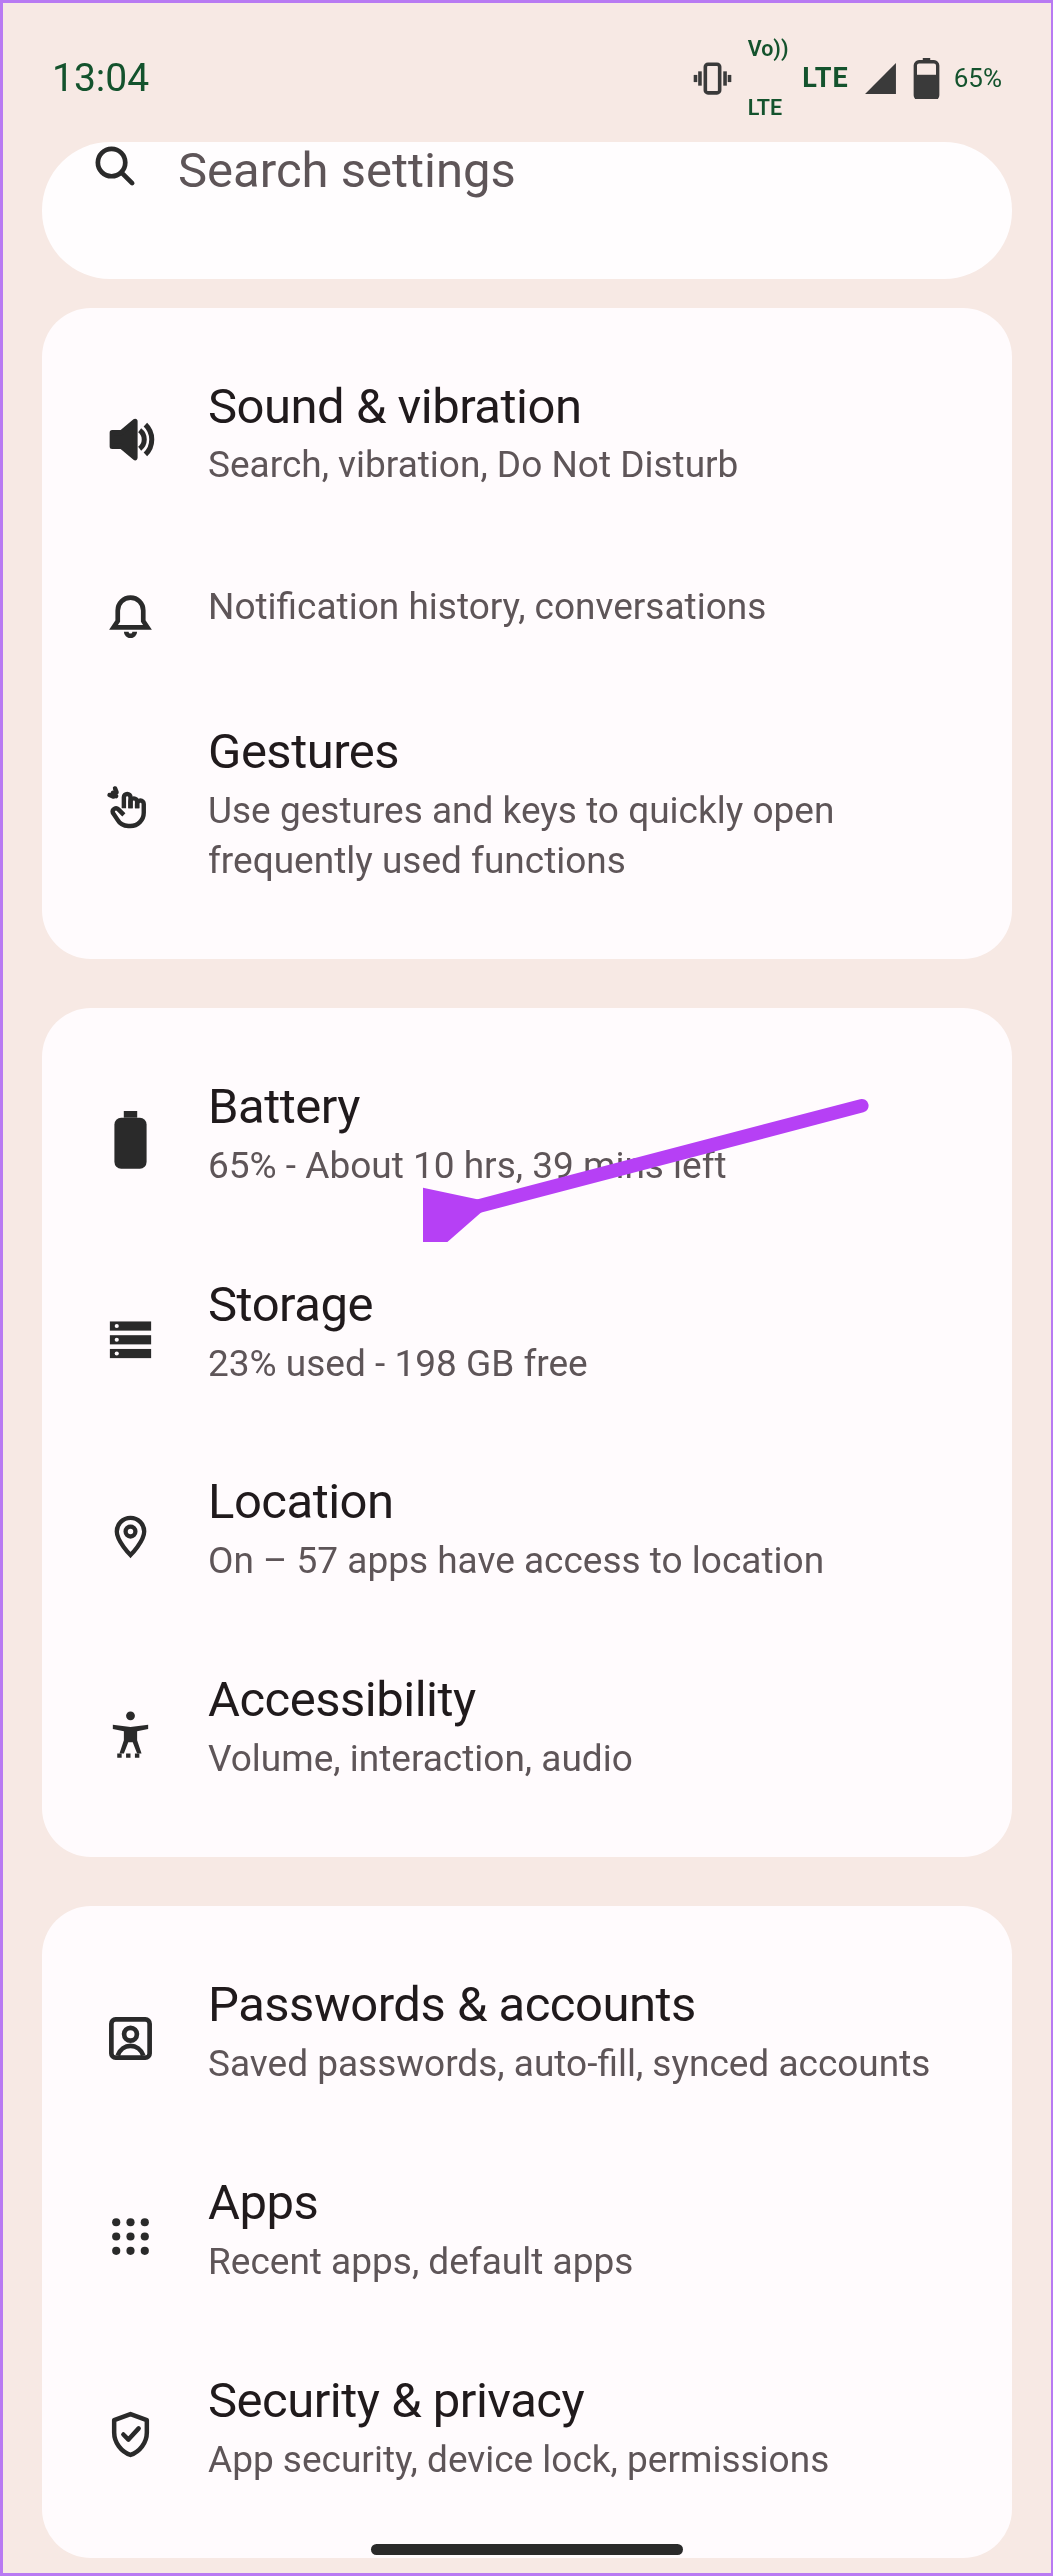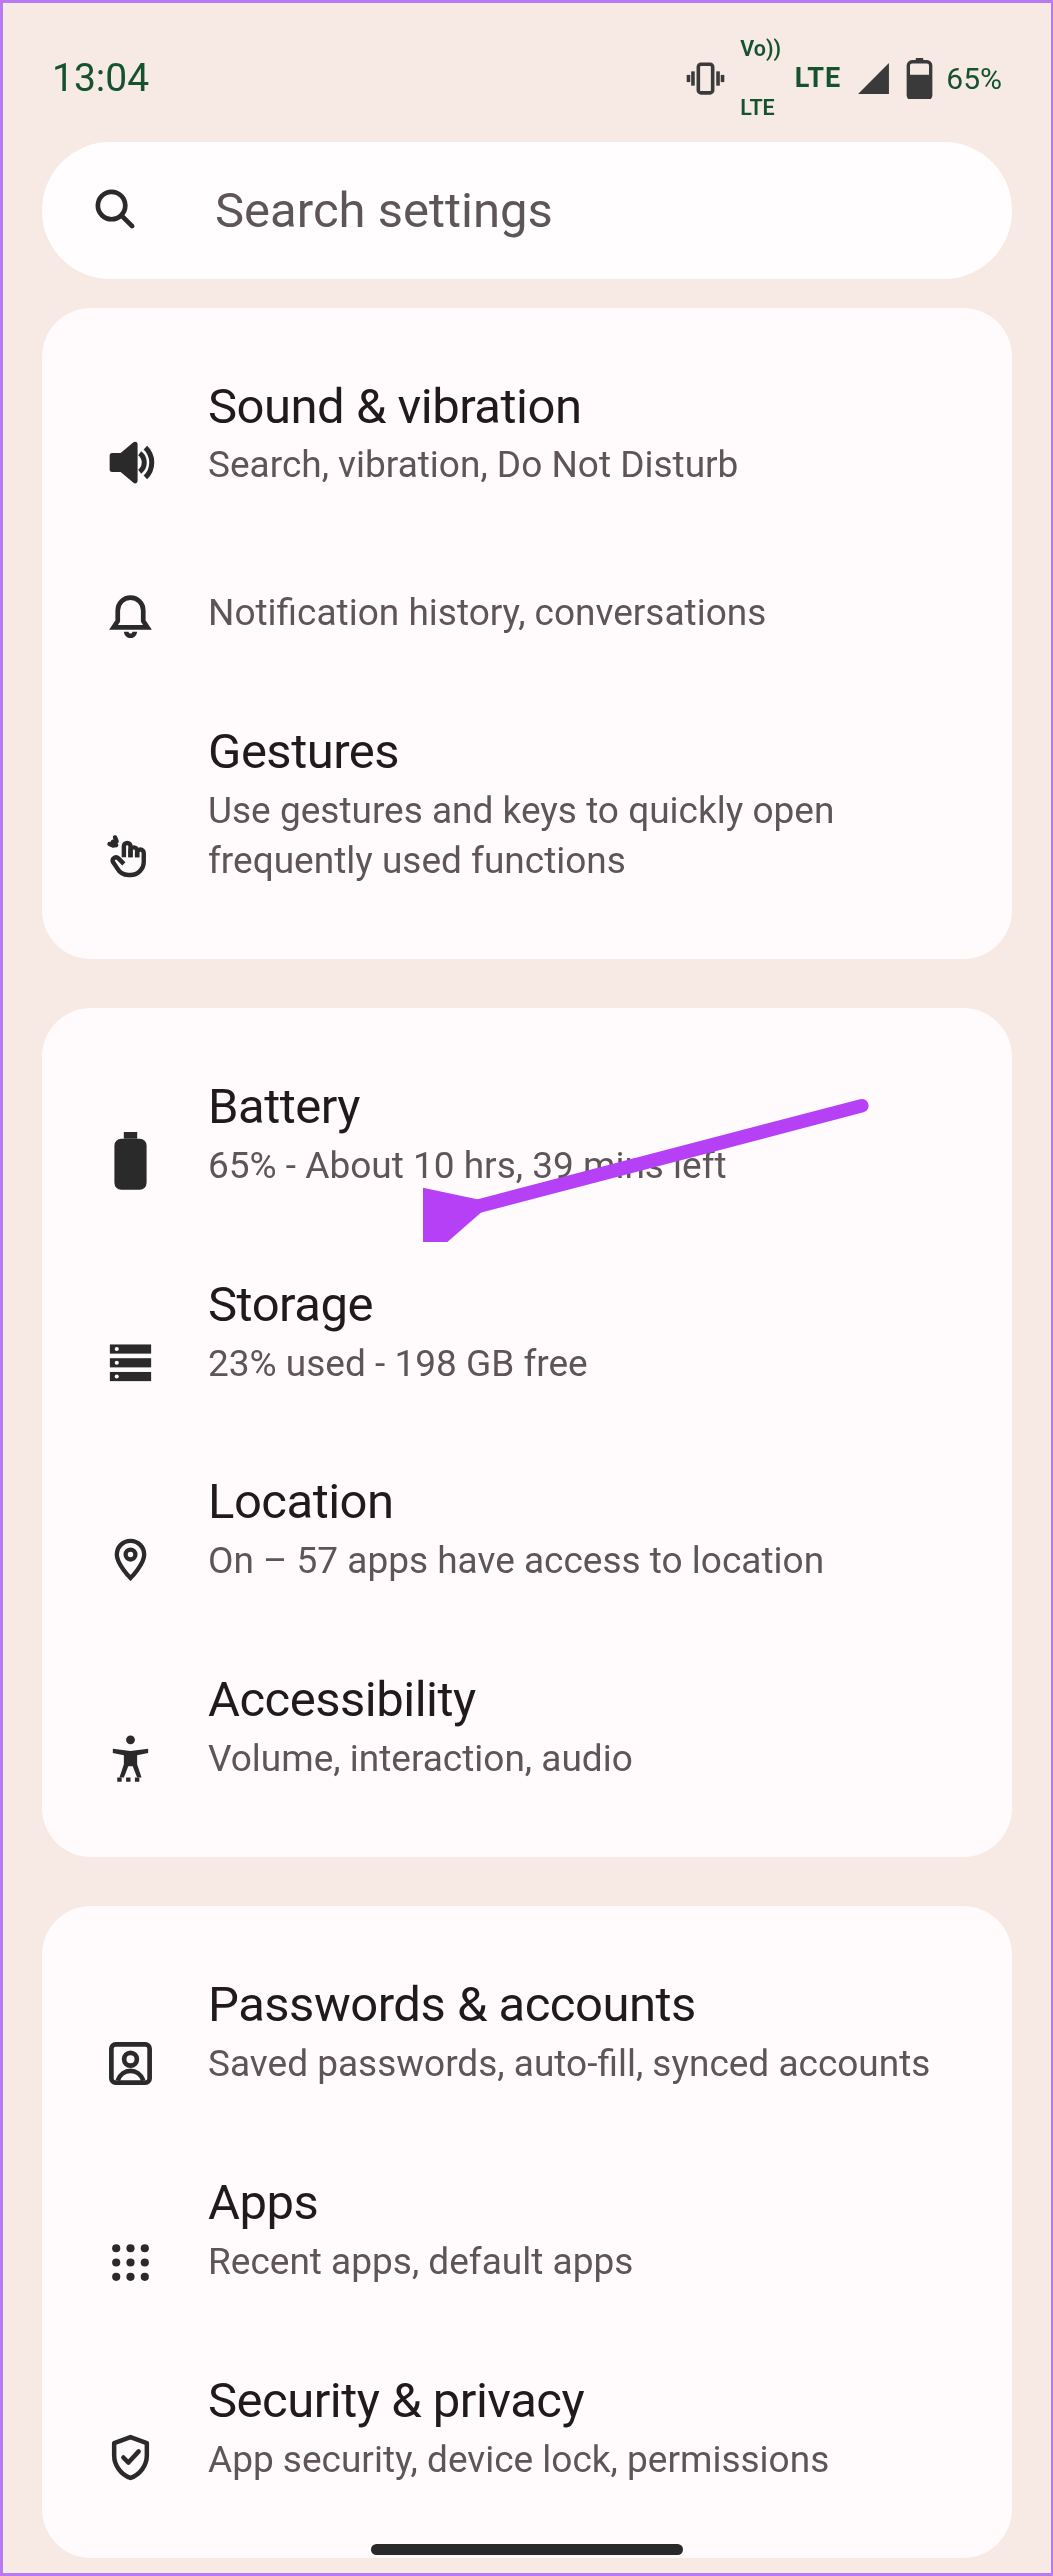--- a/index.html
+++ b/index.html
@@ -29,36 +29,36 @@
   .lte-stack { display:flex; flex-direction:column; line-height:0.9; font-size:21.5px; font-weight:600; text-align:left;gap:40px;}
   .lte-big { font-size:27px; font-weight:700; letter-spacing:1px;}
 
   
   .search-container { padding: 19.5px 39px 29px 39px; }
   .search-bar {
     background: #fffdfe;
     border-radius: 68px;
     height: 137px;
     display: flex;
-    align-items: center;
+    align-items: flex-start;
     padding: 0 49px;
-    gap: 77px;
+    gap: 40px;
   }
   .search-placeholder { font-size: 49px; color: #5e5558; }
 
   
   .groups { padding: 0 39px; display:flex; flex-direction:column; gap: 49px; }
   .group {
     background: #fffbfd;
     border-radius: 49px;
     padding: 29px 0;
   }
   .item {
     display:flex;
-    align-items:flex-end;
+    align-items:center;
     padding: 39px 49px 44px 49px;
     gap: 39px;
   }
   .item-icon {
     width: 78px;
     min-width:78px;
     display:flex;
     justify-content:center;
     align-items:center;
     padding-top: 13.7px;
@@ -107,21 +107,21 @@
           <path d="M2 22 L22 2 L22 22 Z" fill="#3a3a3a"></path>
         </svg>
     </span>
     <span>
       <svg width="27" height="41" viewBox="0 0 14 22">
           <rect x="5" y="0" width="4" height="2" fill="#3a3a3a"></rect>
           <rect x="1" y="2" width="12" height="20" rx="2" fill="none" stroke="#3a3a3a" stroke-width="1.8"></rect>
           <rect x="1" y="9" width="12" height="13" rx="0 0 2 2" fill="#3a3a3a"></rect>
         </svg>
     </span>
-    <span style="font-size:30px;">65%</span>
+    <span style="font-size:26px;">65%</span>
   </div>
 </div>
 
 <div class="search-container">
   <div class="search-bar">
     <span>
       <svg width="47" height="47" viewBox="0 0 24 24" fill="none" stroke="#2a2a2a" stroke-width="2.4" stroke-linecap="round">
           <circle cx="10.5" cy="10.5" r="7"></circle>
           <line x1="21" y1="21" x2="15.6" y2="15.6"></line>
         </svg>

